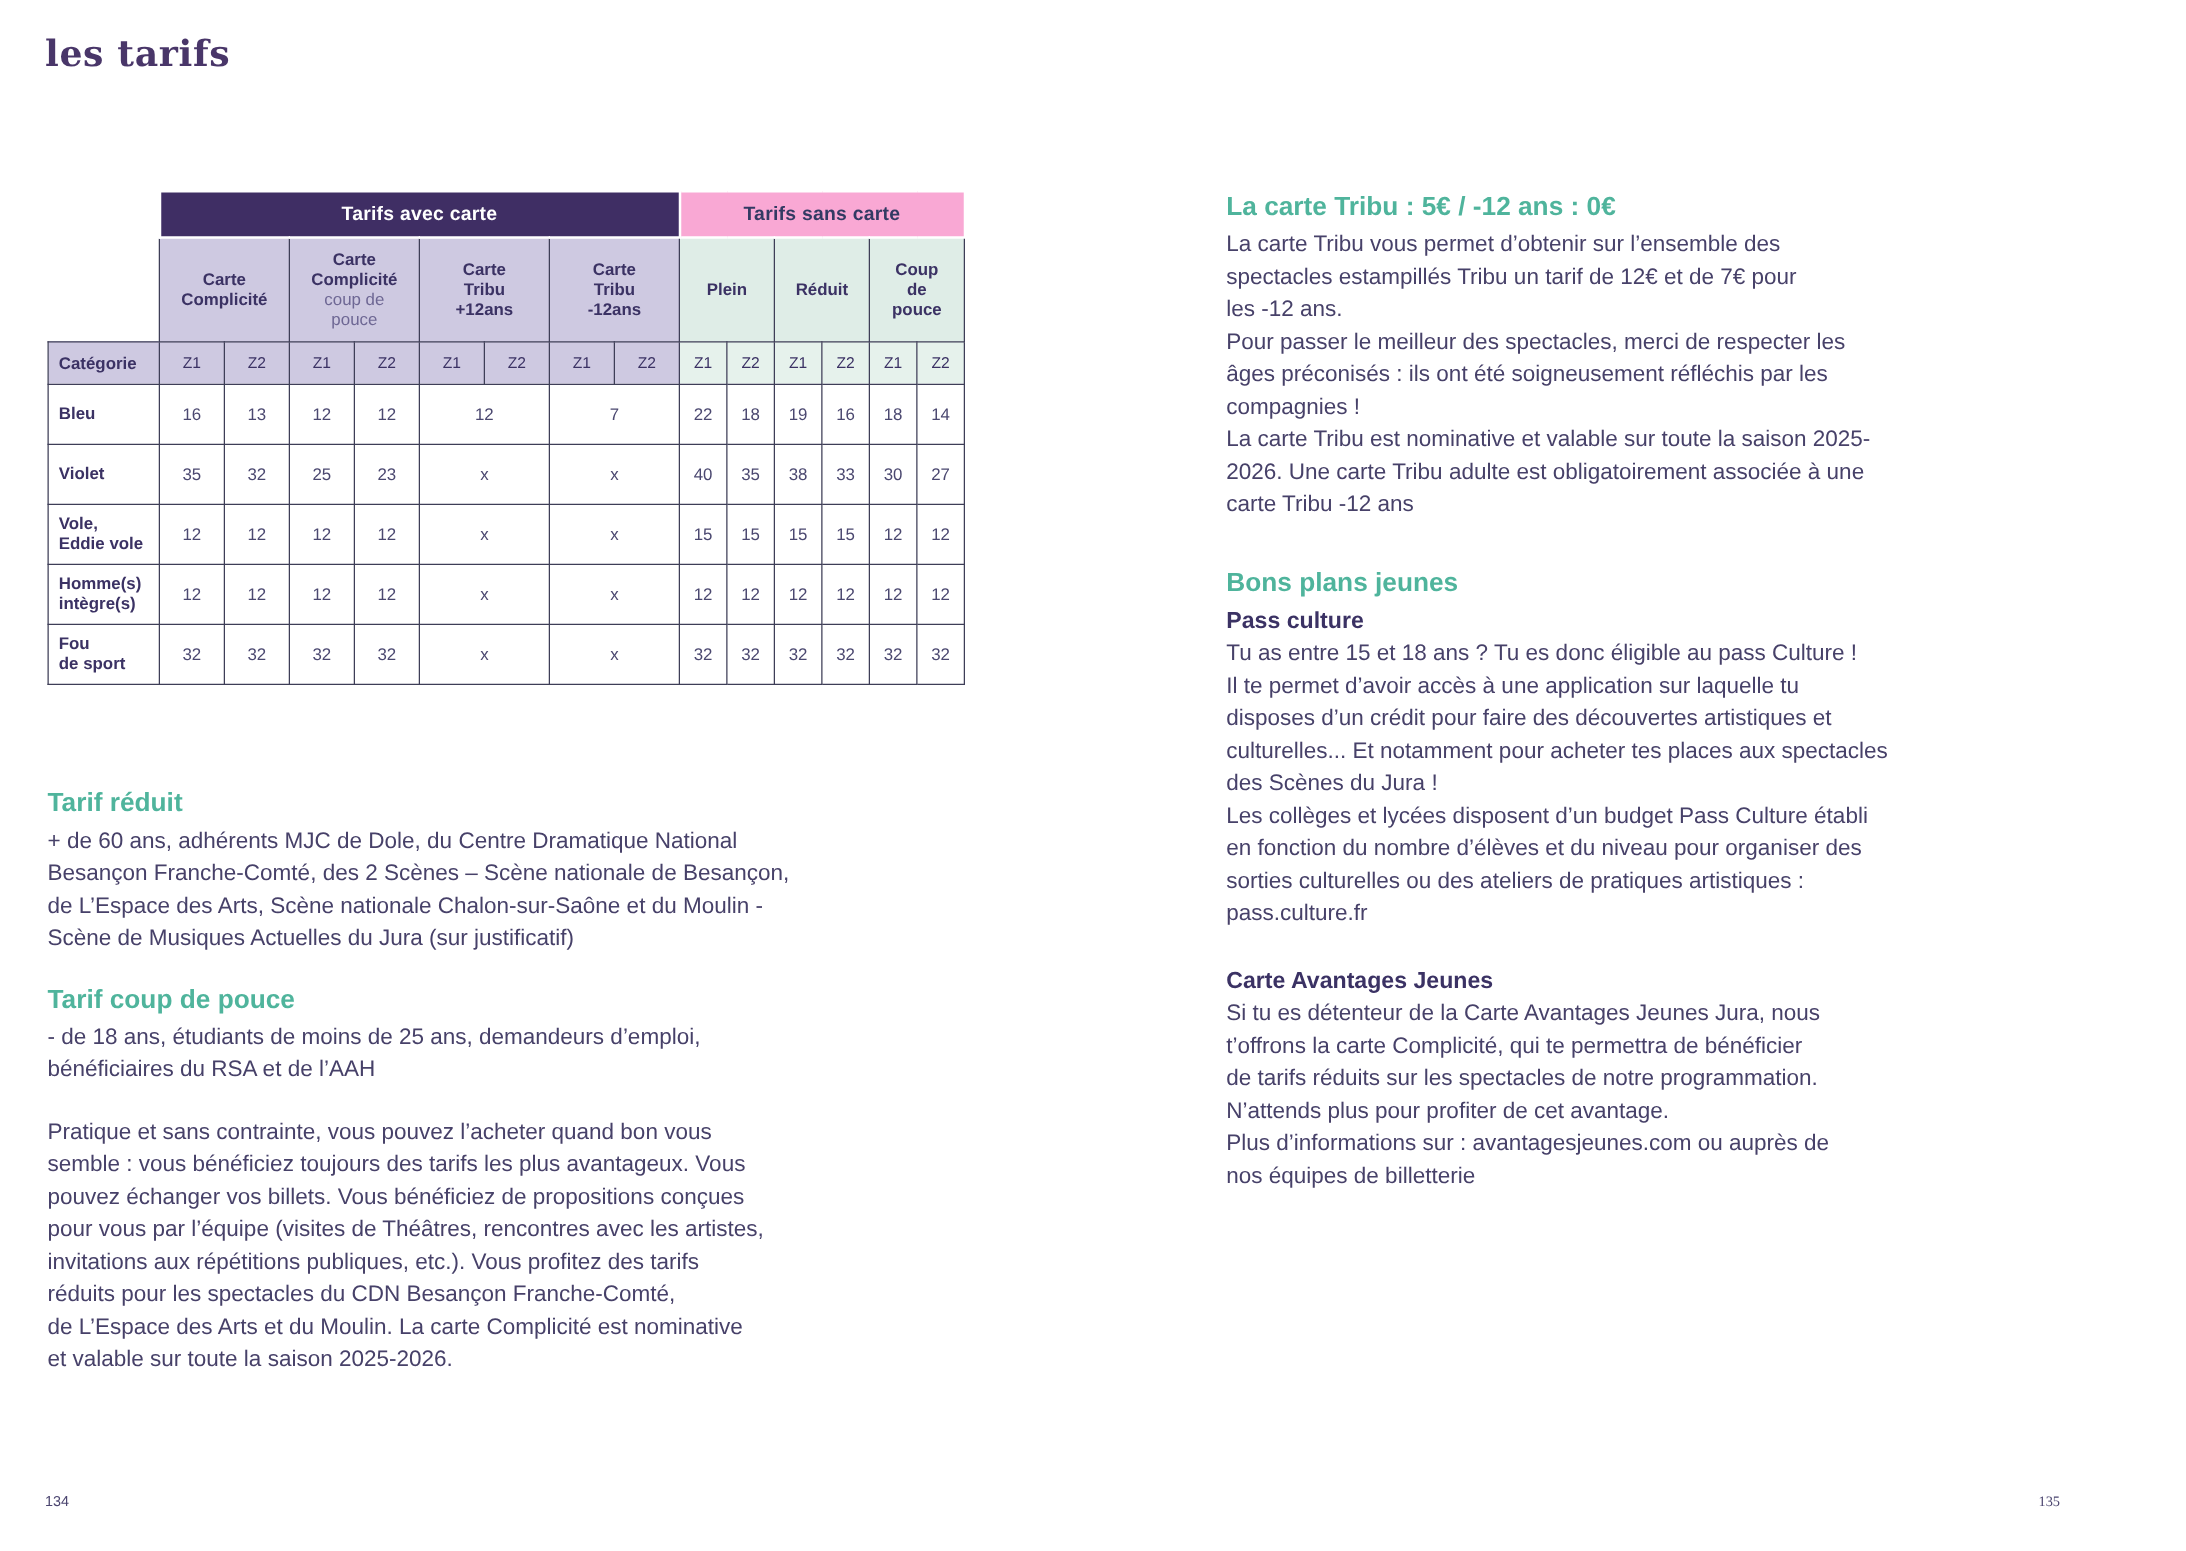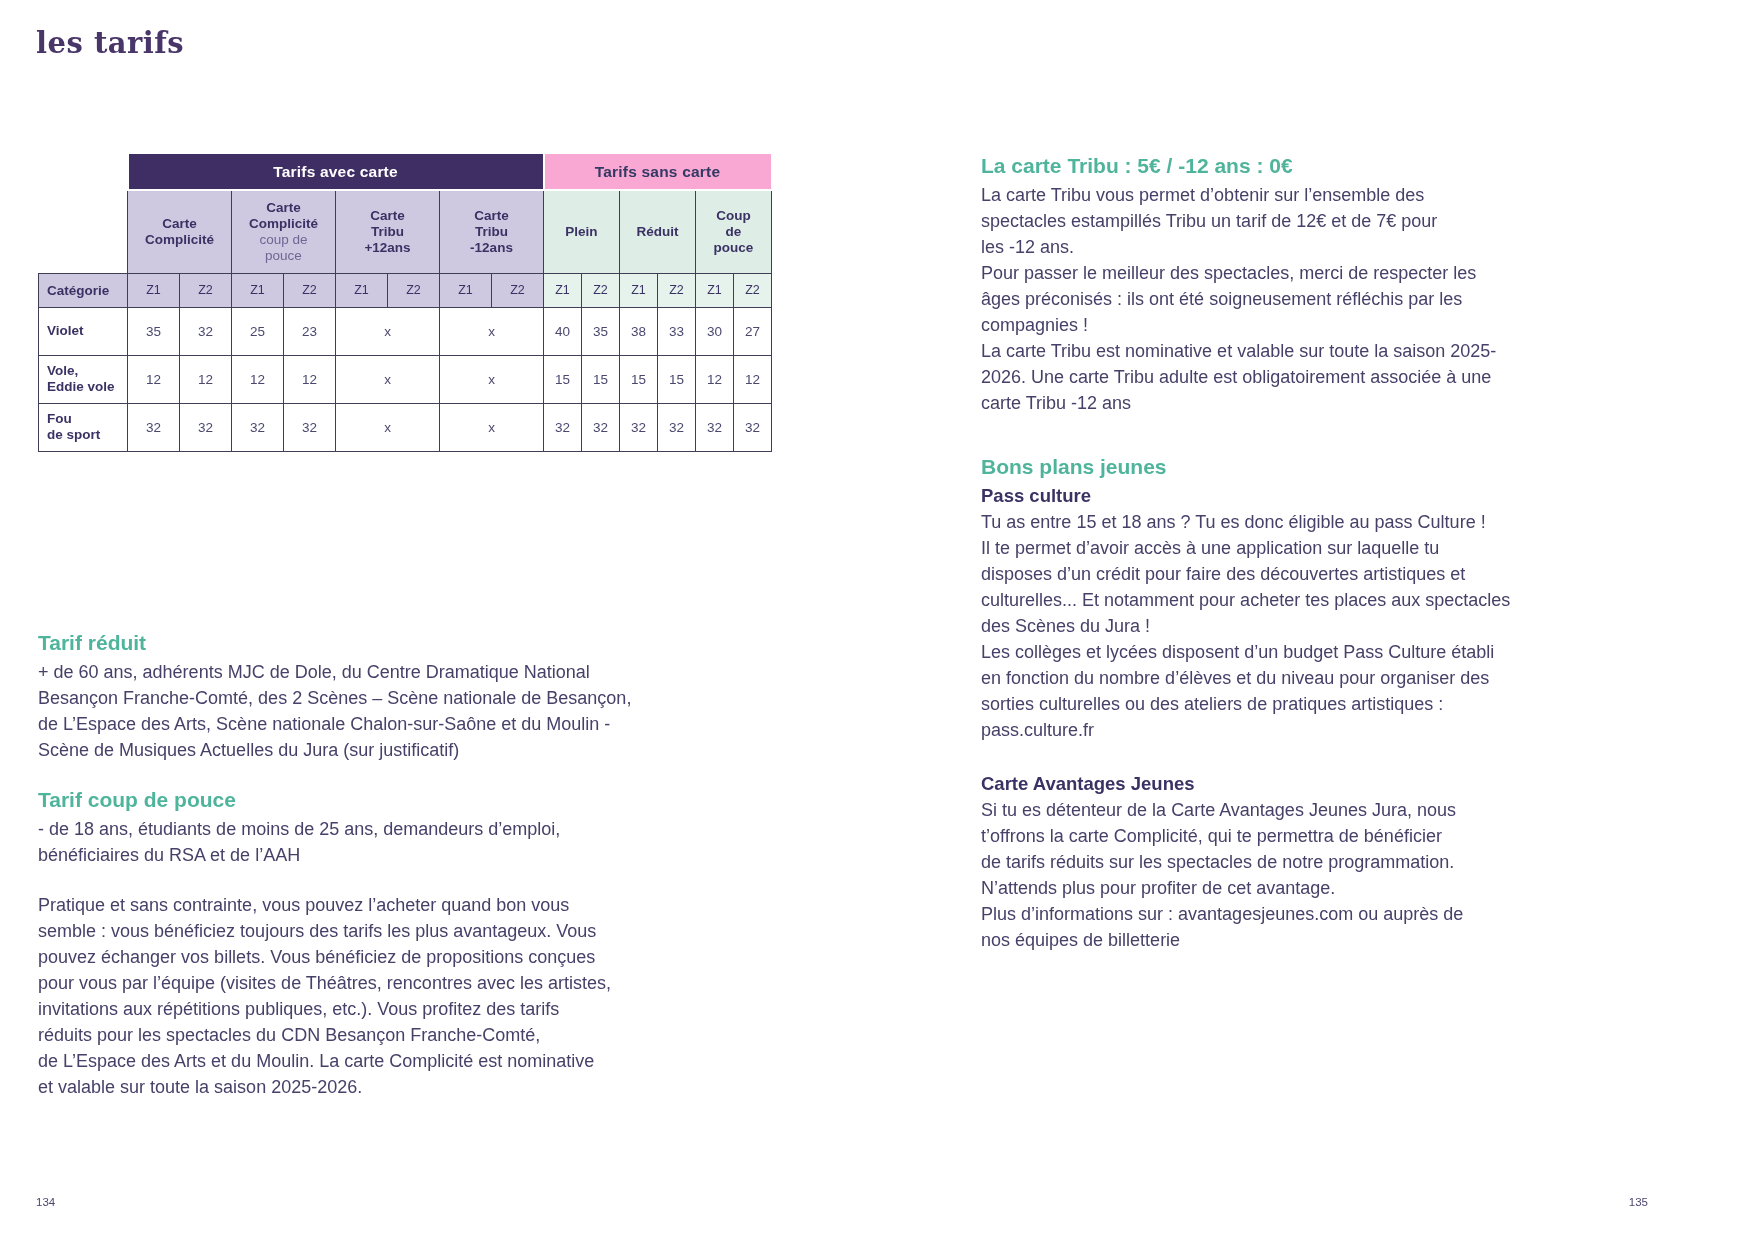--- a/index.html
+++ b/index.html
@@ -47,21 +47,21 @@
   section h2 { margin:0 0 3px 0; color:#4fb49c; font-size:21px; font-weight:700;
                line-height:26px; white-space:pre-line; }
   section h3 { margin:0; color:#3b3264; font-size:18.5px; font-weight:700; line-height:26px; }
   section p  { margin:0; font-size:18px; line-height:26px; color:#474169; white-space:pre-line; }
   .col-left  section + section { margin-top:24px; }
   .col-right section.gap-lg { margin-top:38px; }
   .col-right section.gap-md { margin-top:28px; }
 
   .pn { position:absolute; top:1196px; font-size:11.5px; color:#4c4670; }
   .pn-left  { left:36px; }
-  .pn-right { right:30px; }
+  .pn-right { right:30px;font-family:Liberation Serif, serif; }
 </style>
 </head>
 <body>
 
 <div class="page">
 
   <div class="title">les tarifs</div>
 
   <table class="tarifs">
       <colgroup>
@@ -117,20 +117,35 @@
           <td class="z purple">Z1</td>
           <td class="z purple">Z2</td>
           <td class="z teal">Z1</td>
           <td class="z teal">Z2</td>
           <td class="z teal">Z1</td>
           <td class="z teal">Z2</td>
           <td class="z teal">Z1</td>
           <td class="z teal">Z2</td>
         </tr>
         <tr class="r-data">
+          <th class="rowlabel">Bleu</th>
+          <td class="val">16</td>
+          <td class="val">13</td>
+          <td class="val">12</td>
+          <td class="val">12</td>
+          <td class="val" colspan="2">12</td>
+          <td class="val" colspan="2">7</td>
+          <td class="val">22</td>
+          <td class="val">18</td>
+          <td class="val">19</td>
+          <td class="val">16</td>
+          <td class="val">18</td>
+          <td class="val">14</td>
+        </tr>
+        <tr class="r-data">
           <th class="rowlabel">Violet</th>
           <td class="val">35</td>
           <td class="val">32</td>
           <td class="val">25</td>
           <td class="val">23</td>
           <td class="val" colspan="2">x</td>
           <td class="val" colspan="2">x</td>
           <td class="val">40</td>
           <td class="val">35</td>
           <td class="val">38</td>
@@ -144,20 +159,36 @@
           <td class="val">12</td>
           <td class="val">12</td>
           <td class="val">12</td>
           <td class="val">12</td>
           <td class="val" colspan="2">x</td>
           <td class="val" colspan="2">x</td>
           <td class="val">15</td>
           <td class="val">15</td>
           <td class="val">15</td>
           <td class="val">15</td>
+          <td class="val">12</td>
+          <td class="val">12</td>
+        </tr>
+        <tr class="r-data">
+          <th class="rowlabel">Homme(s)
+intègre(s)</th>
+          <td class="val">12</td>
+          <td class="val">12</td>
+          <td class="val">12</td>
+          <td class="val">12</td>
+          <td class="val" colspan="2">x</td>
+          <td class="val" colspan="2">x</td>
+          <td class="val">12</td>
+          <td class="val">12</td>
+          <td class="val">12</td>
+          <td class="val">12</td>
           <td class="val">12</td>
           <td class="val">12</td>
         </tr>
         <tr class="r-data">
           <th class="rowlabel">Fou
 de sport</th>
           <td class="val">32</td>
           <td class="val">32</td>
           <td class="val">32</td>
           <td class="val">32</td>

